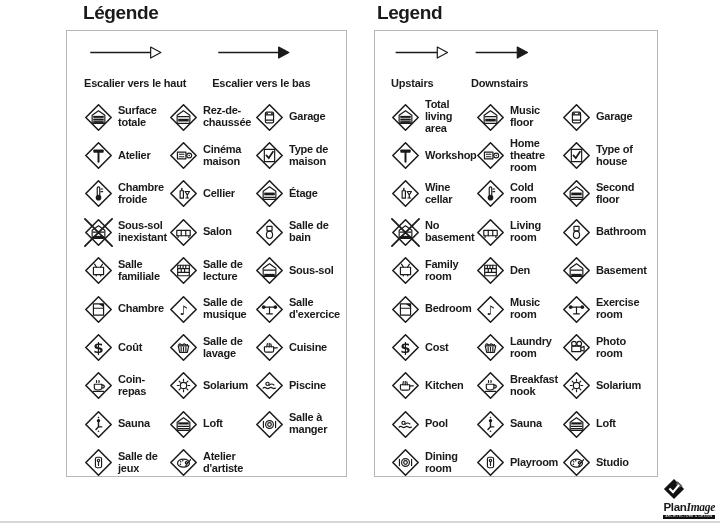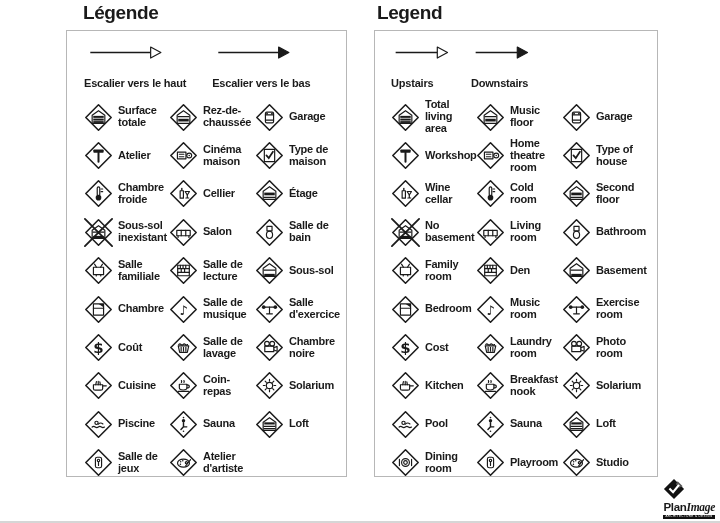--- a/index.html
+++ b/index.html
@@ -302,32 +302,20 @@
             <path d="M13.4 15.8 V20 M16 15.8 V20 M18.6 15.8 V20" stroke="#1a1a1a" fill="none" stroke-width="1.3" stroke-linecap="round" stroke-linejoin="round"></path>
             <path d="M10.8 12.7 Q12 11.5 13.2 12.7 T15.6 12.7 T18 12.7 T20.4 12.7" stroke="#1a1a1a" fill="none" stroke-width="1.3" stroke-linecap="round" stroke-linejoin="round"></path>
           </svg>
         </span>
         <span class="celllabel">Salle de lavage</span>
       </div>
       <div class="cell">
         <span class="iconwrap">
           <svg class="dico" viewBox="0 0 32 32">
             <path d="M16 2 30 16 16 30 2 16Z" fill="#fff" stroke="#1a1a1a" stroke-width="1.7" stroke-linejoin="round"></path>
-            <circle cx="13.2" cy="11.8" r="2.6" stroke="#1a1a1a" fill="none" stroke-width="1.3" stroke-linecap="round" stroke-linejoin="round"></circle>
-            <circle cx="19" cy="11.8" r="2.6" stroke="#1a1a1a" fill="none" stroke-width="1.3" stroke-linecap="round" stroke-linejoin="round"></circle>
-            <rect x="10.8" y="14.4" width="10" height="6.2" stroke="#1a1a1a" fill="none" stroke-width="1.3" stroke-linecap="round" stroke-linejoin="round"></rect>
-            <path d="M20.8 16.2 24.4 14.8 V20.2 L20.8 18.8" stroke="#1a1a1a" fill="none" stroke-width="1.3" stroke-linecap="round" stroke-linejoin="round"></path>
-          </svg>
-        </span>
-        <span class="celllabel">Chambre noire</span>
-      </div>
-      <div class="cell">
-        <span class="iconwrap">
-          <svg class="dico" viewBox="0 0 32 32">
-            <path d="M16 2 30 16 16 30 2 16Z" fill="#fff" stroke="#1a1a1a" stroke-width="1.7" stroke-linejoin="round"></path>
             <path d="M10.4 15.2 H20.6 V19.2 Q20.6 21.2 18.6 21.2 H12.4 Q10.4 21.2 10.4 19.2Z" stroke="#1a1a1a" fill="none" stroke-width="1.3" stroke-linecap="round" stroke-linejoin="round"></path>
             <path d="M20.6 16.4 H24.6" stroke="#1a1a1a" fill="none" stroke-width="1.3" stroke-linecap="round" stroke-linejoin="round"></path>
             <path d="M12.9 15.2 13.7 11.8 M15.7 15.2 15.7 11.4 M18.1 15.2 17.5 12" stroke="#1a1a1a" fill="none" stroke-width="1.3" stroke-linecap="round" stroke-linejoin="round"></path>
           </svg>
         </span>
         <span class="celllabel">Cuisine</span>
       </div>
       <div class="cell">
         <span class="iconwrap">
           <svg class="dico" viewBox="0 0 32 32">
@@ -376,20 +364,31 @@
       <div class="cell">
         <span class="iconwrap">
           <svg class="dico" viewBox="0 0 32 32">
             <path d="M16 2 30 16 16 30 2 16Z" fill="#fff" stroke="#1a1a1a" stroke-width="1.7" stroke-linejoin="round"></path>
             <path d="M16 8.5 23 13.5 23 22.5 9 22.5 9 13.5Z" stroke="#1a1a1a" fill="none" stroke-width="1.3" stroke-linecap="round" stroke-linejoin="round"></path>
             <rect x="10.2" y="13.6" width="11.6" height="2.4" fill="#1a1a1a"></rect>
             <path d="M10 18 H22 M10 20.5 H22" stroke="#1a1a1a" fill="none" stroke-width="1.3" stroke-linecap="round" stroke-linejoin="round"></path>
           </svg>
         </span>
         <span class="celllabel">Loft</span>
+      </div>
+      <div class="cell">
+        <span class="iconwrap">
+          <svg class="dico" viewBox="0 0 32 32">
+            <path d="M16 2 30 16 16 30 2 16Z" fill="#fff" stroke="#1a1a1a" stroke-width="1.7" stroke-linejoin="round"></path>
+            <circle cx="16" cy="16" r="4.3" stroke="#1a1a1a" fill="none" stroke-width="1.3" stroke-linecap="round" stroke-linejoin="round"></circle>
+            <circle cx="16" cy="16" r="2" stroke="#1a1a1a" fill="none" stroke-width="1.3" stroke-linecap="round" stroke-linejoin="round"></circle>
+            <path d="M9.3 12.6 V19.4 M22.7 12.6 V19.4" stroke="#1a1a1a" fill="none" stroke-width="1.3" stroke-linecap="round" stroke-linejoin="round"></path>
+          </svg>
+        </span>
+        <span class="celllabel">Salle à manger</span>
       </div>
       <div class="cell">
         <span class="iconwrap">
           <svg class="dico" viewBox="0 0 32 32">
             <path d="M16 2 30 16 16 30 2 16Z" fill="#fff" stroke="#1a1a1a" stroke-width="1.7" stroke-linejoin="round"></path>
             <rect x="12.6" y="10.2" width="6.8" height="11.6" rx="2" stroke="#1a1a1a" fill="none" stroke-width="1.3" stroke-linecap="round" stroke-linejoin="round"></rect>
             <circle cx="16" cy="13.7" r="1.3" stroke="#1a1a1a" fill="none" stroke-width="1.3" stroke-linecap="round" stroke-linejoin="round"></circle>
             <path d="M16 15.4 V19.2" stroke="#1a1a1a" fill="none" stroke-width="1.3" stroke-linecap="round" stroke-linejoin="round"></path>
           </svg>
         </span>

